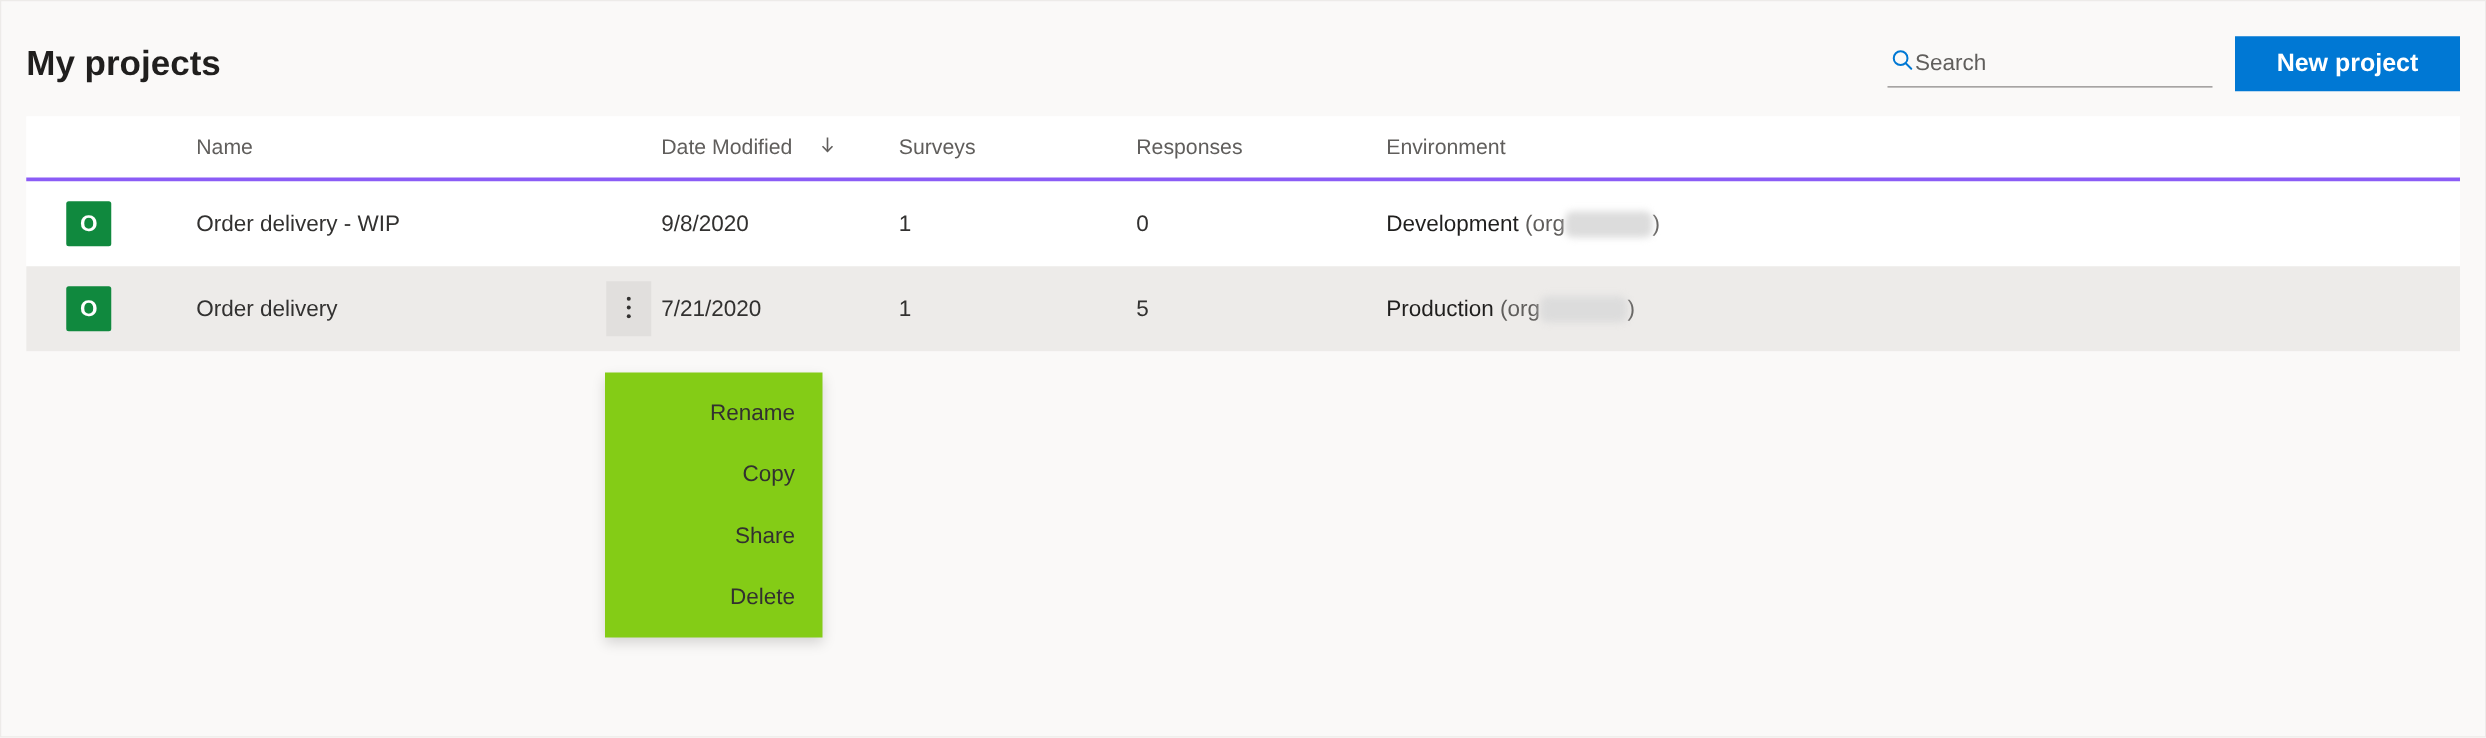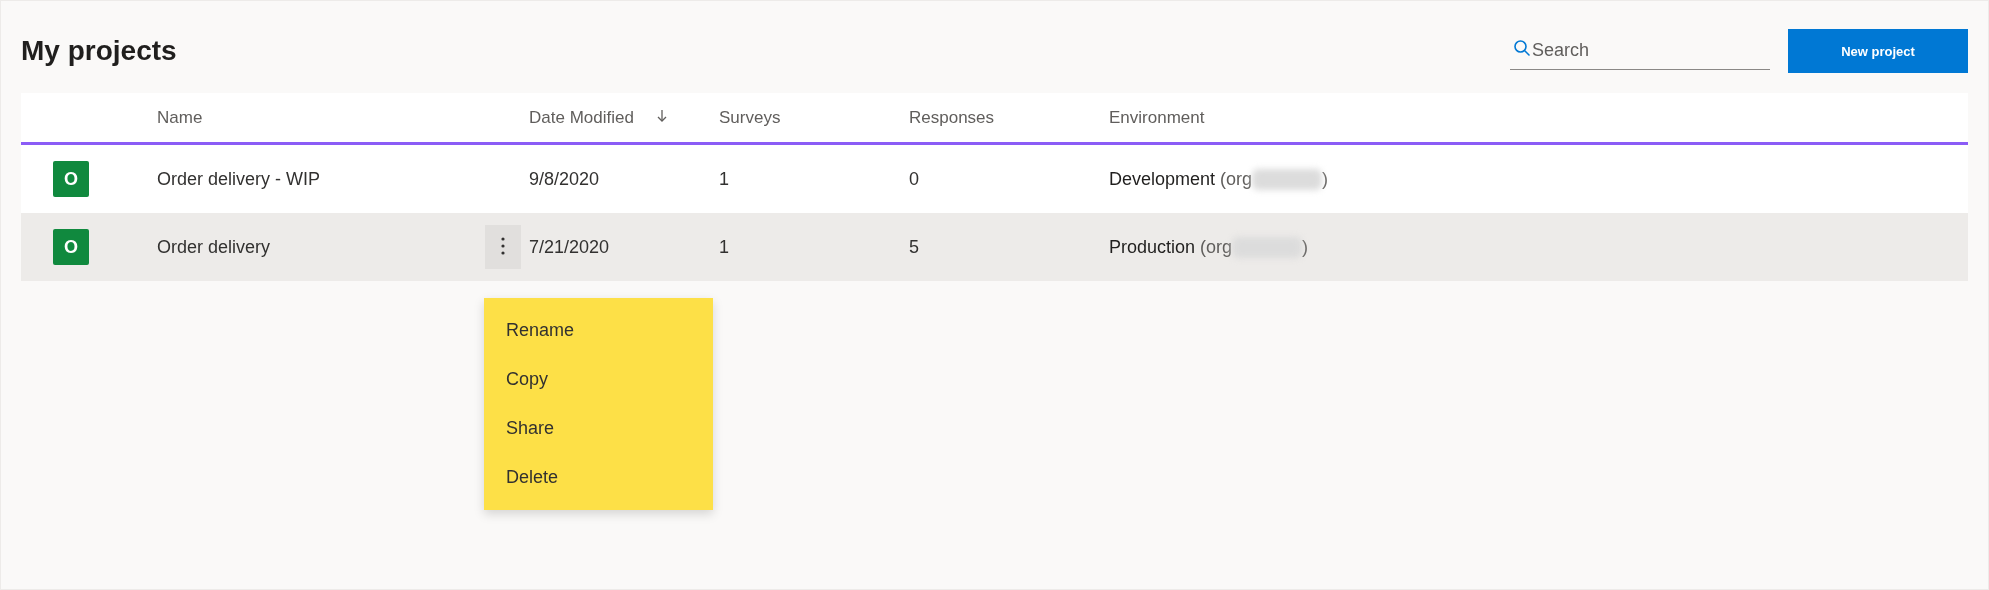--- a/index.html
+++ b/index.html
@@ -43,21 +43,21 @@
     outline: none;
     font-size: 18px;
     color: #605e5c;
     width: 100%;
   }
   .search-input::placeholder { color: #605e5c; }
   .new-project-btn {
     background: #0078d4;
     color: #ffffff;
     border: none;
-    font-size: 13px;
+    font-size: 20px;
     font-weight: 600;
     padding: 10px 24px;
     cursor: pointer;
     min-width: 180px;
     height: 44px;
   }
 
   .table-wrap {
     margin: 0 20px;
     background: #ffffff;
@@ -128,25 +128,26 @@
     padding: 0 6px;
     user-select: none;
     display: inline-block;
     min-width: 70px;
   }
 
   .context-menu {
     position: absolute;
     left: 484px;
     top: 298px;
-    width: 229px;
-    background: #fde047;
+    width: 174px;
+    background: #84cc16;
     box-shadow: 0 4px 10px rgba(0,0,0,0.15);
     padding: 8px 0;
     z-index: 50;
+    text-align: right;
   }
   .context-menu-item {
     padding: 14px 22px;
     font-size: 18px;
     color: #323130;
     cursor: pointer;
   }
   .context-menu-item.highlighted {
     outline: 3px solid #d83b01;
     outline-offset: -4px;

